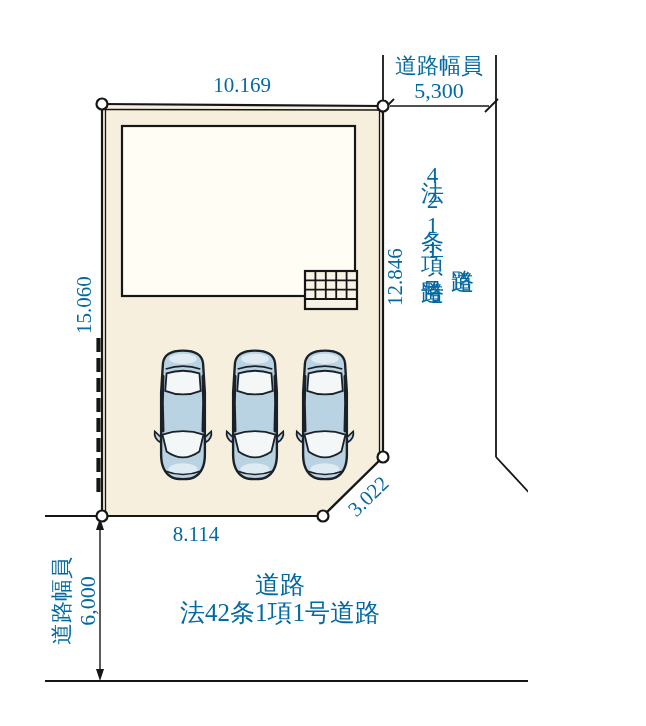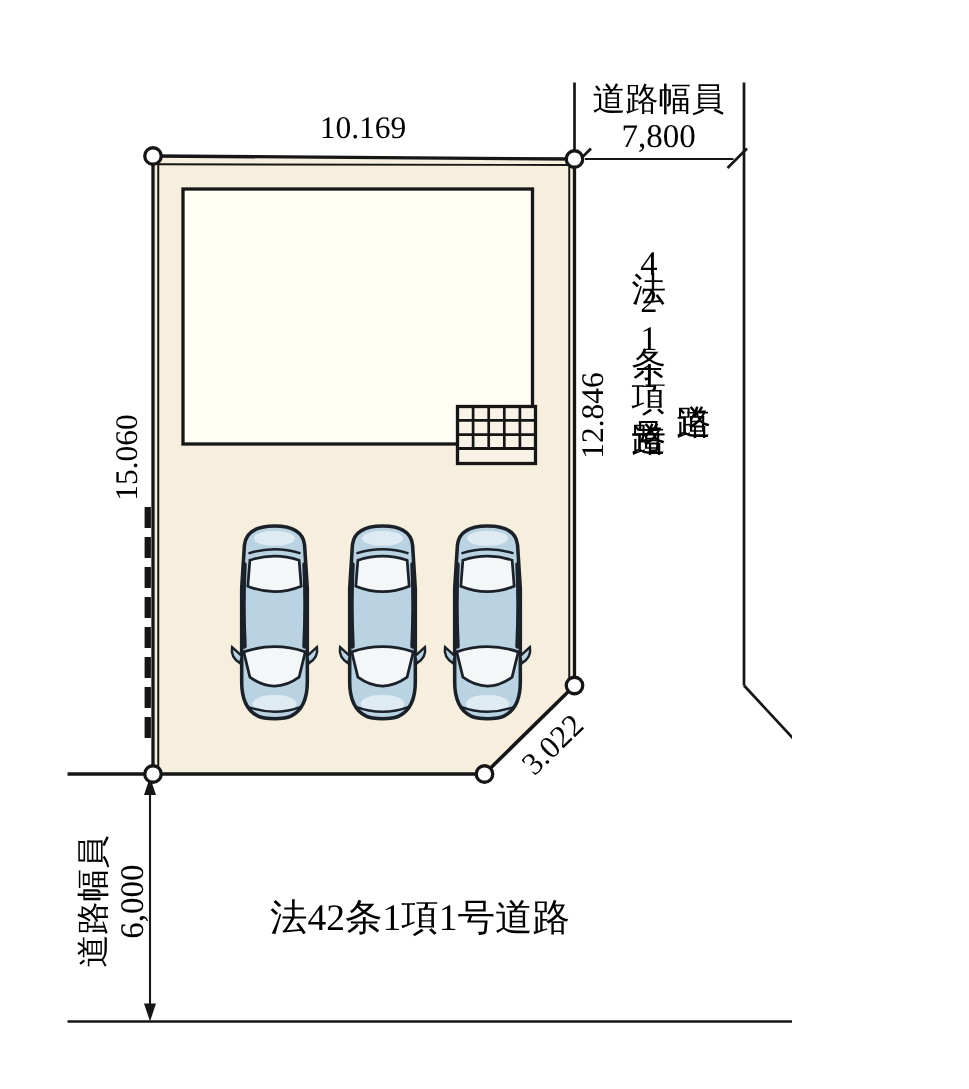--- a/index.html
+++ b/index.html
@@ -1,18 +1,18 @@
 <!DOCTYPE html>
 <html style="--line: #161616; --lot-fill: #f6efdd; --building-fill: #fffdf4; --porch-fill: #f8f3e6; --car-body: #b9d3e2; --car-glass: #f3f7f8; --car-outline: #1b2128;"><head>
 <meta charset="utf-8">
 <style>
   html,body{margin:0;padding:0;background:#fff;}
   .stage{
     position:relative;width:528px;height:726px;background:#ffffff;overflow:hidden;
-    font-family:"Liberation Serif","DejaVu Serif",serif;color:#000000;
+    font-family:"Liberation Serif","DejaVu Serif",serif;color:#0369a1;
   }
   .stage svg{position:absolute;left:0;top:0;}
   .label{position:absolute;white-space:nowrap;line-height:1.1;}
   .ctr{text-align:center;}
   .rot90{transform:rotate(-90deg);transform-origin:center center;}
   .rot44{transform:rotate(-44deg);transform-origin:center center;}
   .v-upright{writing-mode:vertical-rl;text-orientation:upright;}
   .n-label{font-family:"Liberation Sans","DejaVu Sans",sans-serif;font-weight:600;}
   .f21{font-size:21px;} .f22{font-size:22px;} .f23{font-size:23px;}
   .f25{font-size:25px;} .f40{font-size:40px;} .f19{font-size:19px;}
@@ -113,30 +113,32 @@
     <g>
       <circle cx="602" cy="208" r="26" fill="none" stroke="var(--line)" stroke-width="2.2"></circle>
       <polygon points="602,184 594,236 602,227" fill="var(--line)"></polygon>
       <polygon points="602,184 610,236 602,227" fill="#ffffff" stroke="var(--line)" stroke-width="1.2"></polygon>
     </g>
   </svg>
 
   <div class="label ctr f21" style="left:180px;top:74px;width:124px;">10.169</div>
 
   <div class="label ctr f22" style="left:387px;top:54px;width:104px;">道路幅員</div>
-  <div class="label ctr f22" style="left:387px;top:79px;width:104px;">7,800</div>
+  <div class="label ctr f22" style="left:387px;top:79px;width:104px;">5,300</div>
 
   <div class="label v-upright f23" style="left:419px;top:163px;line-height:27px;">法42条1項1号道路</div>
   <div class="label v-upright f23" style="left:449px;top:252px;line-height:27px;">道路</div>
 
   <div class="label ctr rot90 f21" style="left:342px;top:264px;width:110px;height:26px;">12.846</div>
   <div class="label ctr rot90 f21" style="left:31px;top:292px;width:110px;height:26px;">15.060</div>
 
 
+  <div class="label ctr f21" style="left:144px;top:523px;width:104px;">8.114</div>
   <div class="label ctr rot44 f21" style="left:327px;top:485px;width:84px;height:24px;">3.022</div>
 
   <div class="label ctr rot90 f22" style="left:10px;top:589px;width:104px;height:24px;">道路幅員</div>
   <div class="label ctr rot90 f22" style="left:36px;top:589px;width:104px;height:24px;">6,000</div>
 
+  <div class="label ctr f25" style="left:230px;top:571px;width:100px;">道路</div>
   <div class="label ctr f25" style="left:154px;top:599px;width:252px;">法42条1項1号道路</div>
 
   <div class="label ctr n-label f19" style="left:588px;top:160px;width:28px;">N</div>
 </div>
 
 </body></html>

